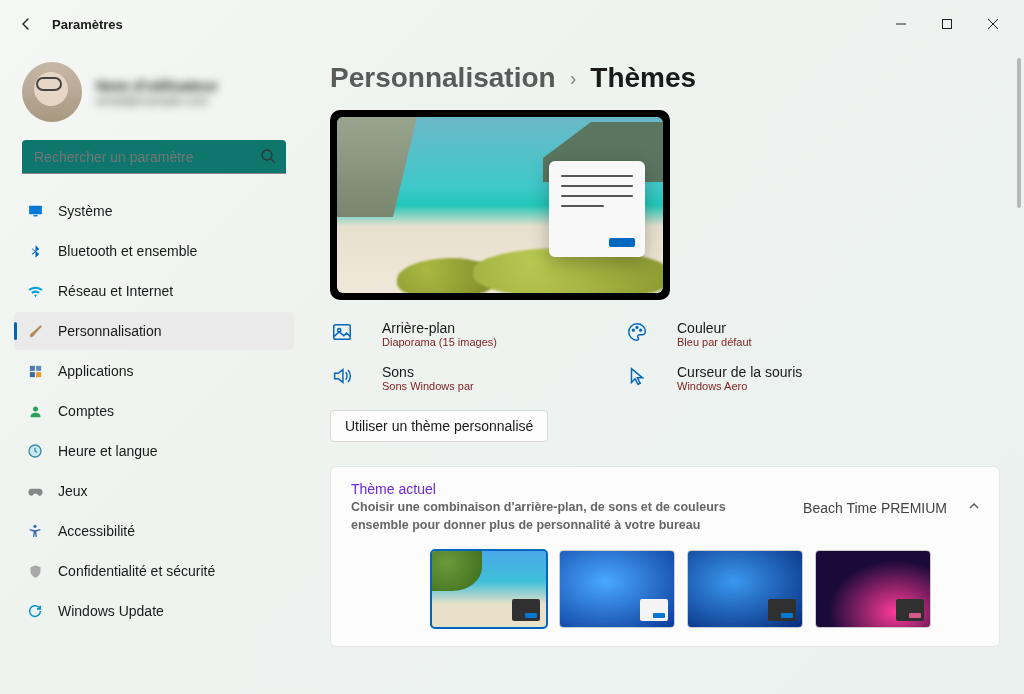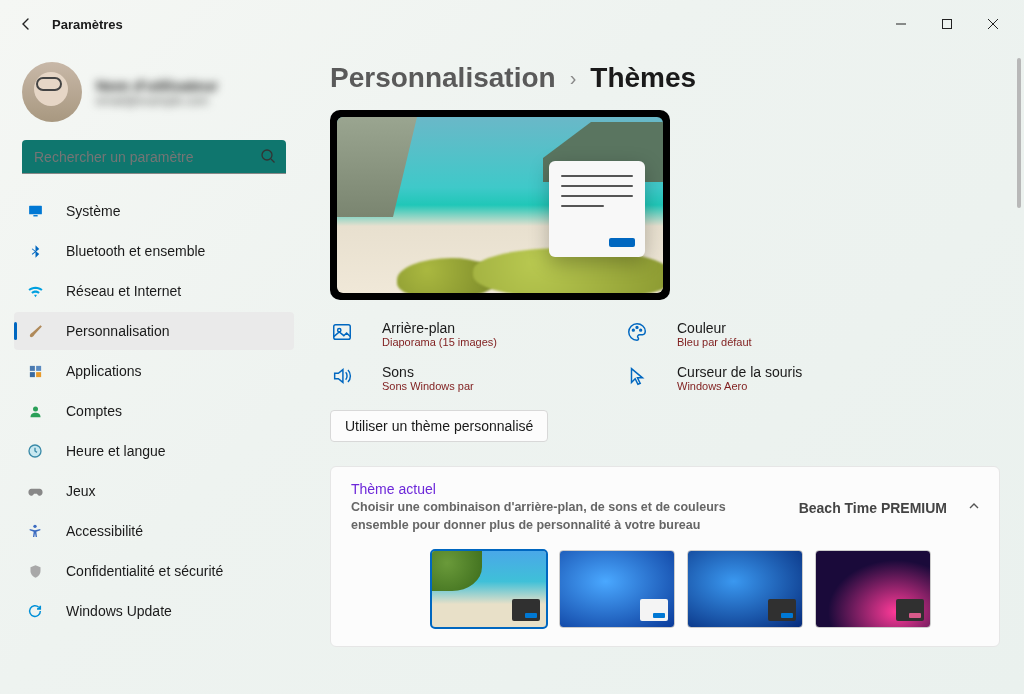--- a/index.html
+++ b/index.html
@@ -26,21 +26,21 @@
 
   .search { margin: 0 14px 14px 14px; position:relative;}
   .search input{
     width:100%; height:34px; border:none; border-bottom:1px solid #888;
     background:#0f766e; border-radius:4px 4px 0 0; padding:0 34px 0 12px; font-size:14px; outline:none;
   }
   .search .sicon{ position:absolute; right:10px; top:8px; color:#444;}
 
   .nav { list-style:none; padding: 4px 6px; }
   .nav li{
-    display:flex; align-items:center; gap:22px; height:38px; padding:0 12px;
+    display:flex; align-items:center; gap:14px; height:38px; padding:0 12px;
     border-radius:4px; font-size:14px; color:#1a1a1a; margin-bottom:2px; position:relative;
   }
   .nav li.active{ background:#eaeaea;}
   .nav li.active::before{
     content:""; position:absolute; left:0; top:10px; bottom:10px; width:3px;
     background:#0067c0; border-radius:2px;
   }
   .nav .nicon{ width:18px; height:18px; display:flex; align-items:center; justify-content:center; font-size:15px;}
 
   .content { flex:1; padding: 14px 24px 0 30px; overflow:hidden; position:relative;}
@@ -82,21 +82,21 @@
   }
 
   .card{
     margin-top:24px; background:#fcfcfc; border:1px solid #e6e6e6; border-radius:6px;
     padding:14px 18px 18px 20px;
   }
   .card-head{ display:flex; align-items:flex-start; gap:20px;}
   .card-head .left{ flex:1;}
   .card-title{ font-size:14px; color:#6d28d9; margin-bottom:2px;}
   .card-desc{ font-size:12.5px; color:#666; max-width:420px; line-height:1.4;font-weight:bold;}
-  .card-name{ font-size:14px; color:#444; white-space:nowrap; align-self:center;font-weight:bold;}
+  .card-name{ font-size:14px; color:#444; white-space:nowrap; align-self:center;}
   .chev{ align-self:center;}
 
   .thumbs{ display:flex; gap:12px; margin-top:16px; margin-left:80px;}
   .thumb{ width:116px; height:78px; border-radius:4px; overflow:hidden; position:relative; border:1px solid #ccc;}
   .thumb.sel{ outline:2px solid #0067c0; outline-offset:-1px;}
   .thumb .mini{ position:absolute; right:6px; bottom:6px; width:28px; height:22px; background:#303030; border-radius:2px;}
   .thumb .mini.light{ background:#f4f4f4;}
   .thumb .mini .mb{ position:absolute; right:3px; bottom:3px; width:12px; height:5px; background:#0078d4; border-radius:1px;}
   .thumb .mini .mb.pink{ background:#d85a8a;}
 

